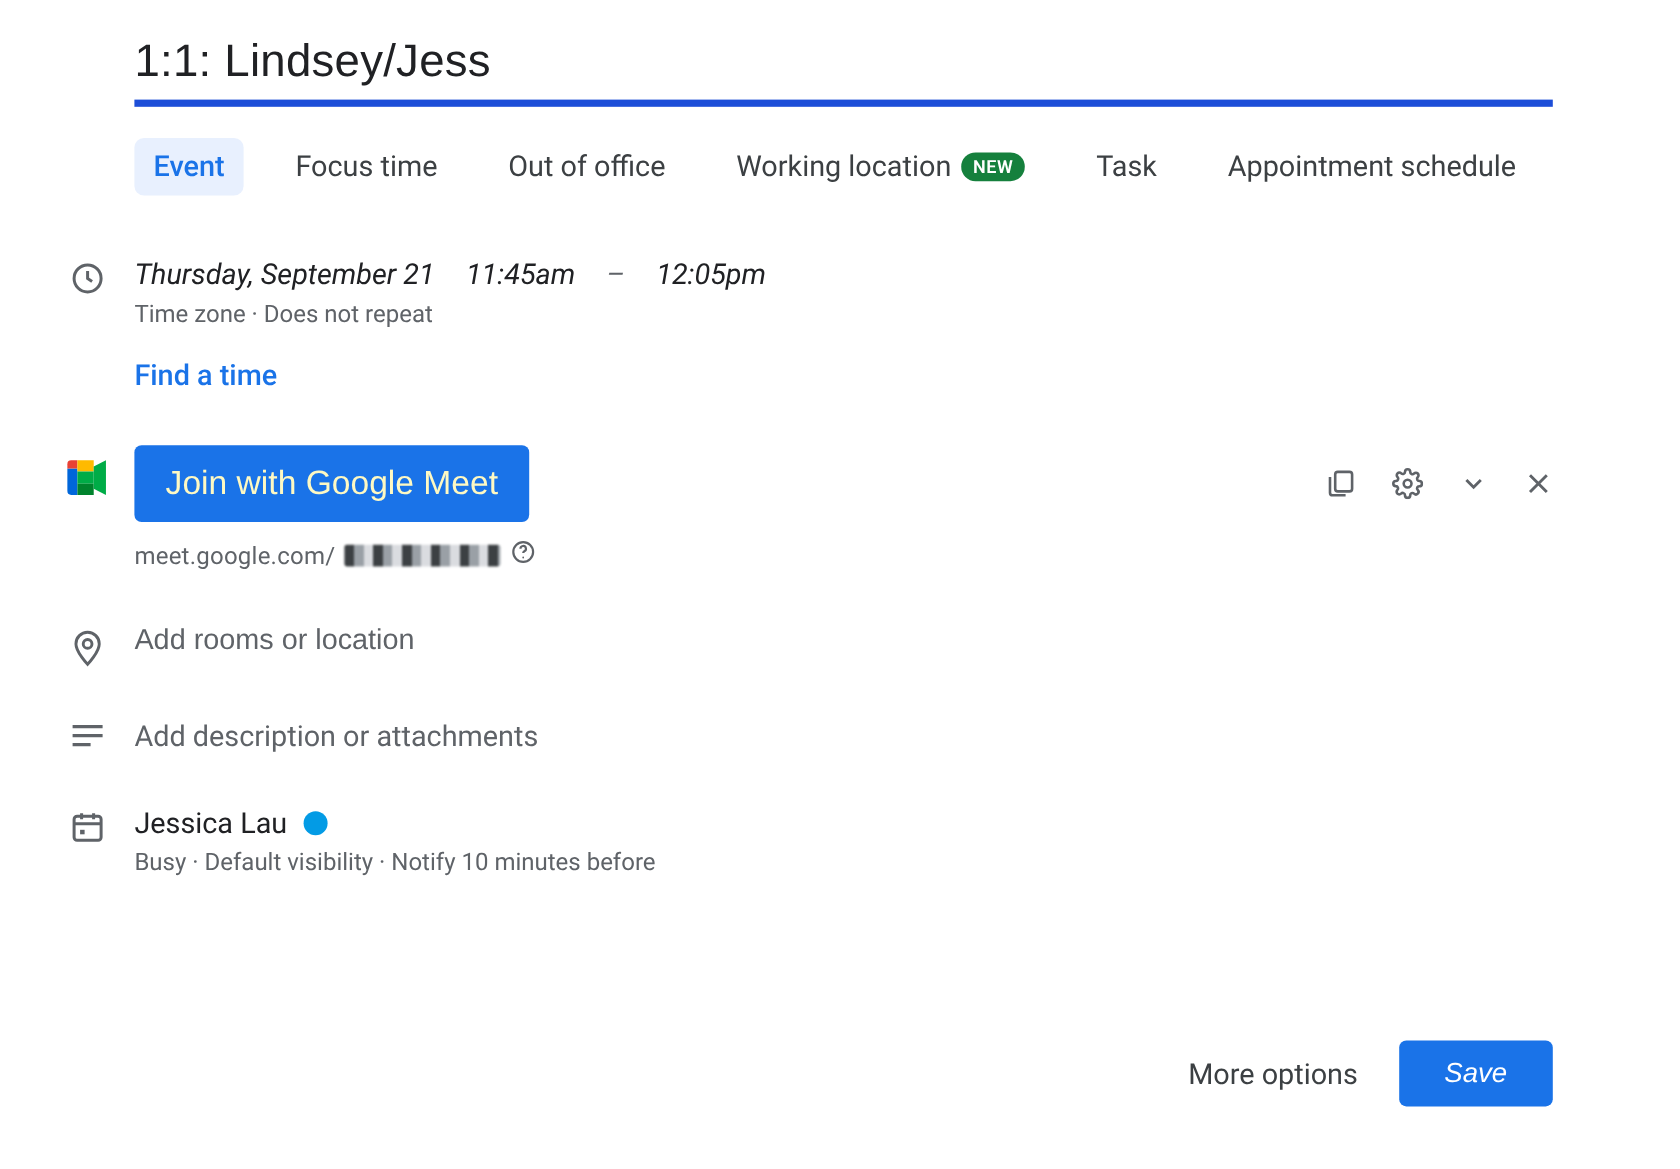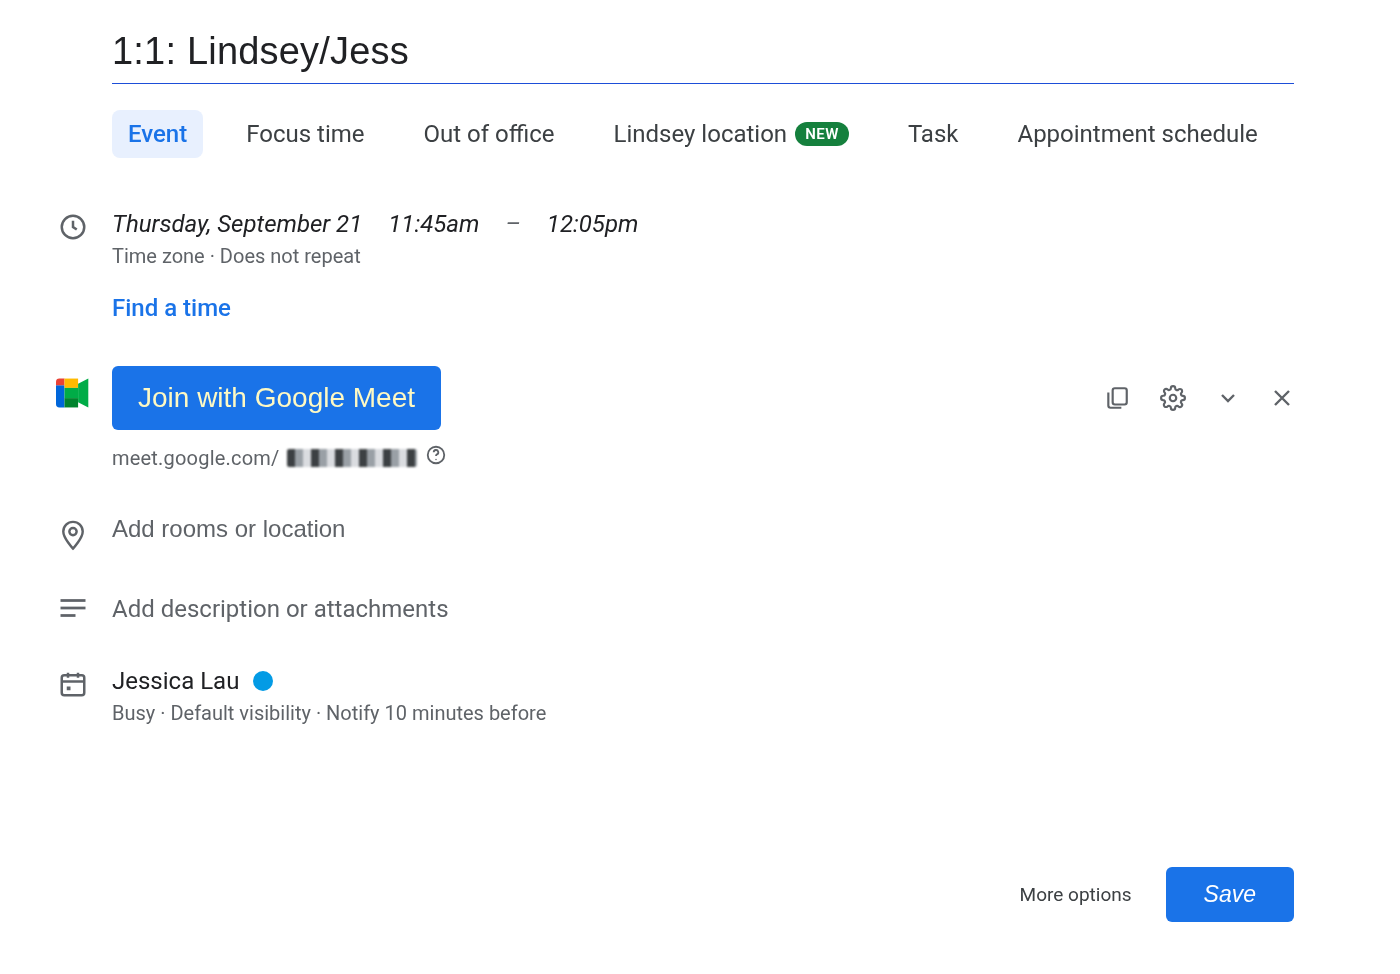--- a/index.html
+++ b/index.html
@@ -12,21 +12,21 @@
     overflow: hidden;
   }
   .container {
     padding: 30px 106px 30px 34px;
     position: relative;
     height: 100%;
   }
   .title-row {
     margin-left: 78px;
     padding-bottom: 10px;
-    border-bottom: 1px solid #1d4ed8;
+    border-bottom: 6px solid #1d4ed8;
     margin-right: 0;
   }
   .title-row input {
     border: none;
     outline: none;
     font-size: 38px;
     font-weight: 400;
     color: #202124;
     width: 100%;
     background: transparent;
@@ -173,21 +173,21 @@
   }
   .footer {
     position: absolute;
     right: 106px;
     bottom: 52px;
     display: flex;
     align-items: center;
     gap: 34px;
   }
   .more-opts {
-    font-size: 19px;
+    font-size: 24px;
     color: #3c4043;
     cursor: pointer;
     text-align: center;
   }
   .save-btn {
     background: #1a73e8;
     color: #fff;
     border: none;
     font-size: 23px;
     font-weight: 500;
@@ -210,21 +210,21 @@
 
   <div class="title-row">
     <input type="text" value="1:1: Lindsey/Jess" style="">
   </div>
 
   <div class="tabs">
     <div class="tab active">Event</div>
     <div class="tab">Focus time</div>
     <div class="tab">Out of office</div>
     <div class="tab">
-      <span>Lindsey location</span>
+      <span>Working location</span>
       <span class="new-badge">NEW</span>
     </div>
     <div class="tab">Task</div>
     <div class="tab">Appointment schedule</div>
   </div>
 
   <div class="row time-row">
     <div class="icon-col">
       <svg width="30" height="30" viewBox="0 0 24 24" fill="none" stroke="#5f6368" stroke-width="2">
         <circle cx="12" cy="12" r="9"></circle>

